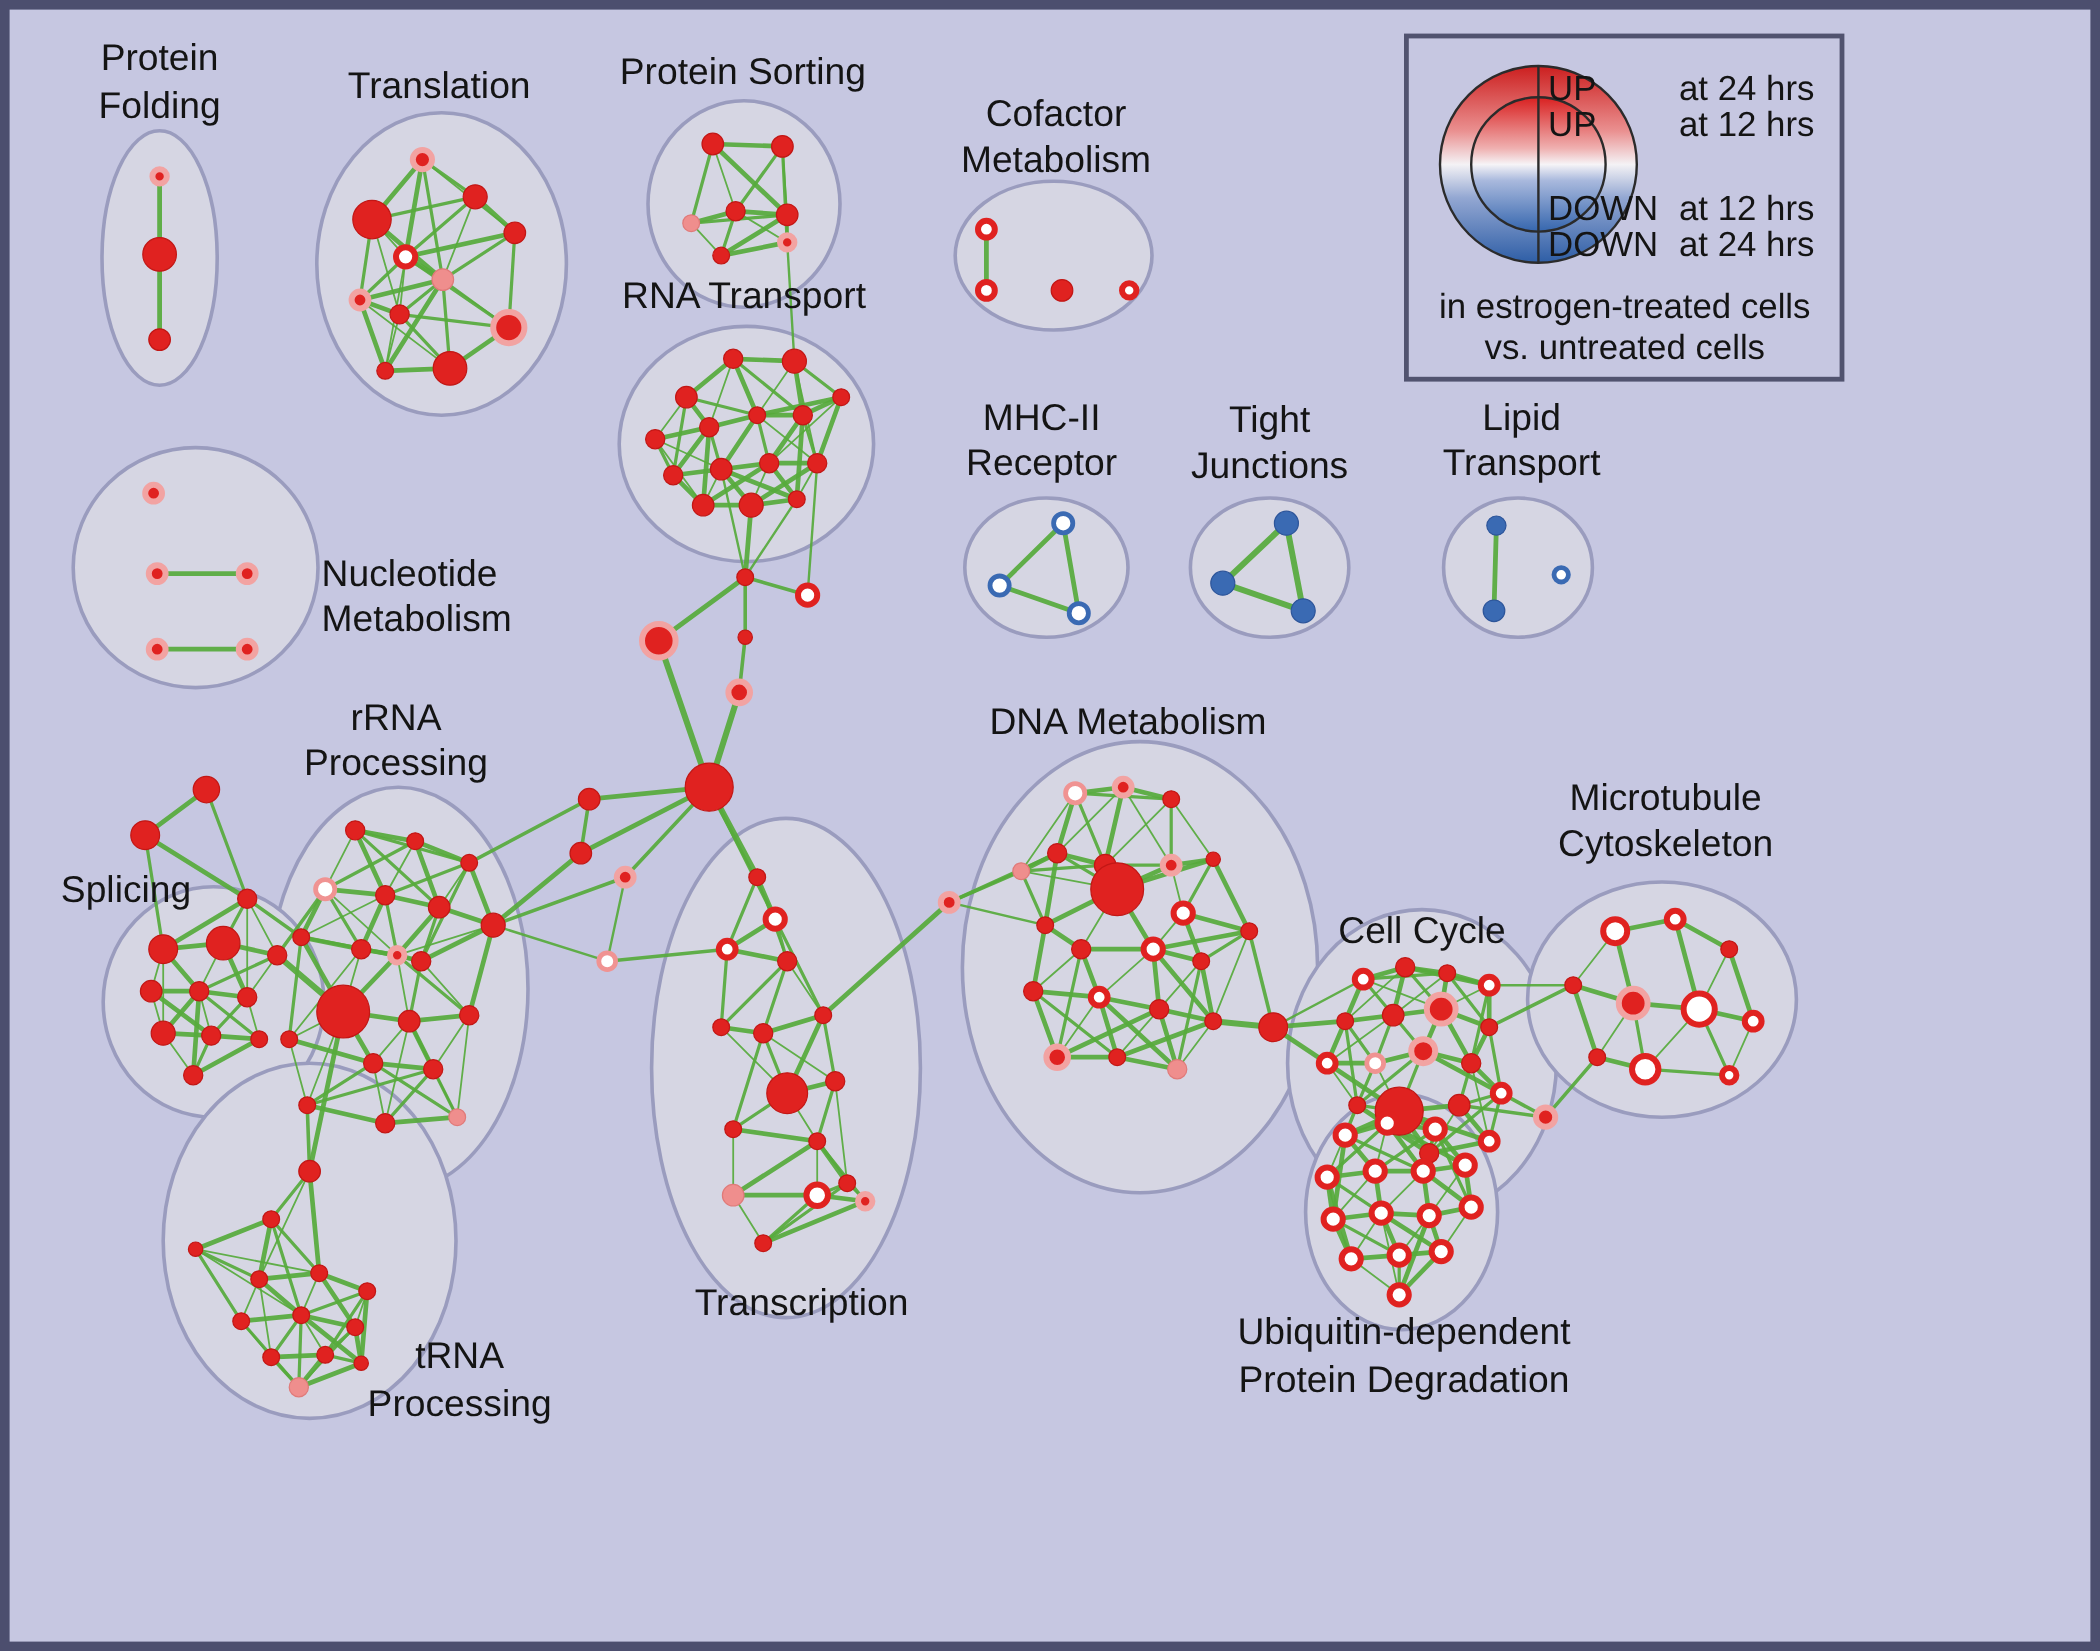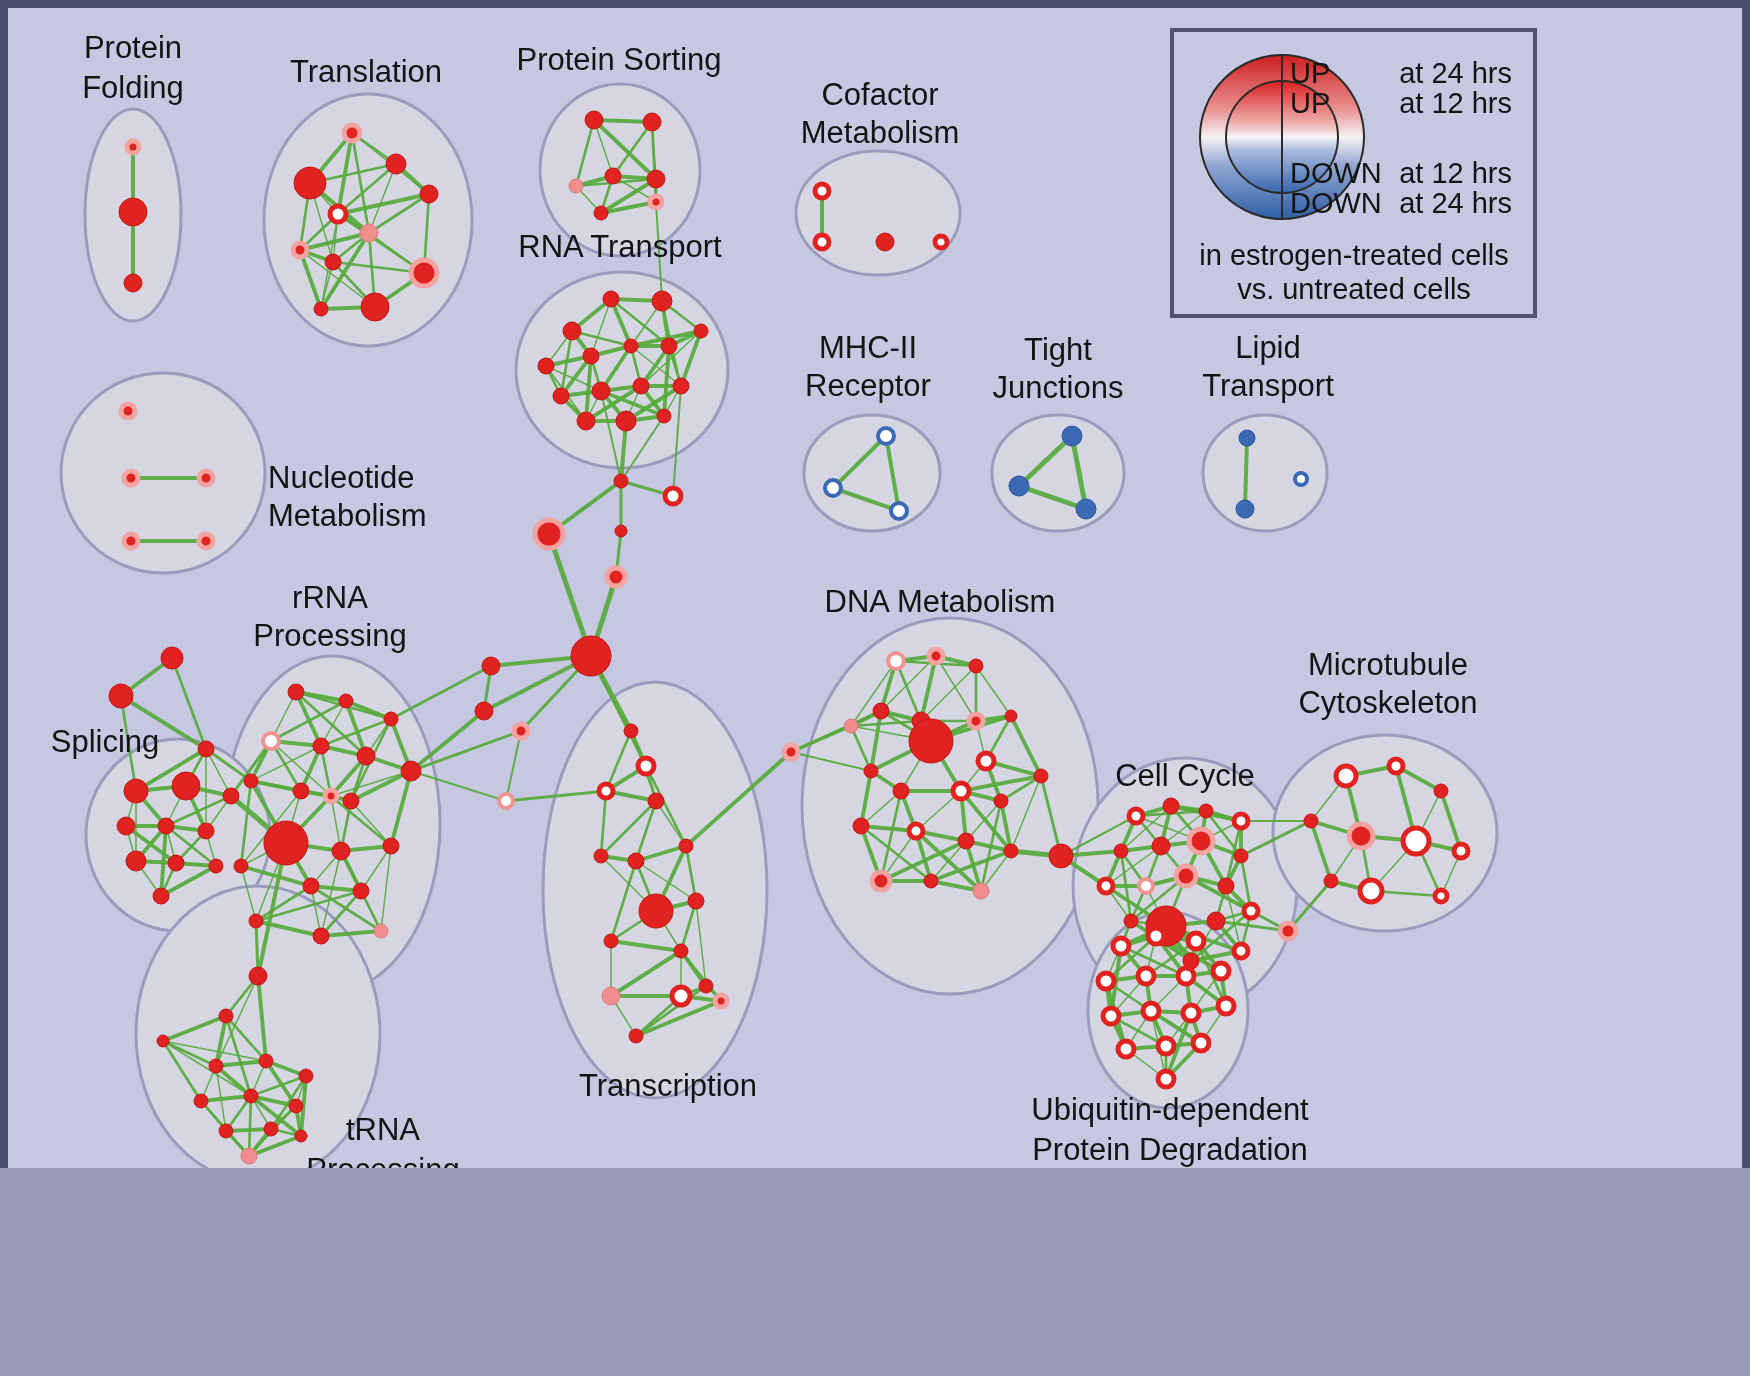--- a/index.html
+++ b/index.html
@@ -1,16 +1,16 @@
 <!DOCTYPE html>
 <html><head>
 <meta charset="utf-8">
 <style>
   html,body{margin:0;padding:0;background:#9a9cb8;}
-  #stage{width:1750px;height:1168px;}
+  #stage{width:1750px;height:1376px;}
   svg{display:block;}
   svg text{font-family:"Liberation Sans","DejaVu Sans",sans-serif;}
   .lbl{font-size:31px;fill:#141414;}
   .legend-text{font-size:29px;fill:#141414;}
   .legend-box{fill:#c6c7e1;stroke:#51536f;stroke-width:4;}
 </style>
 </head>
 <body>
 
 <div id="stage">

